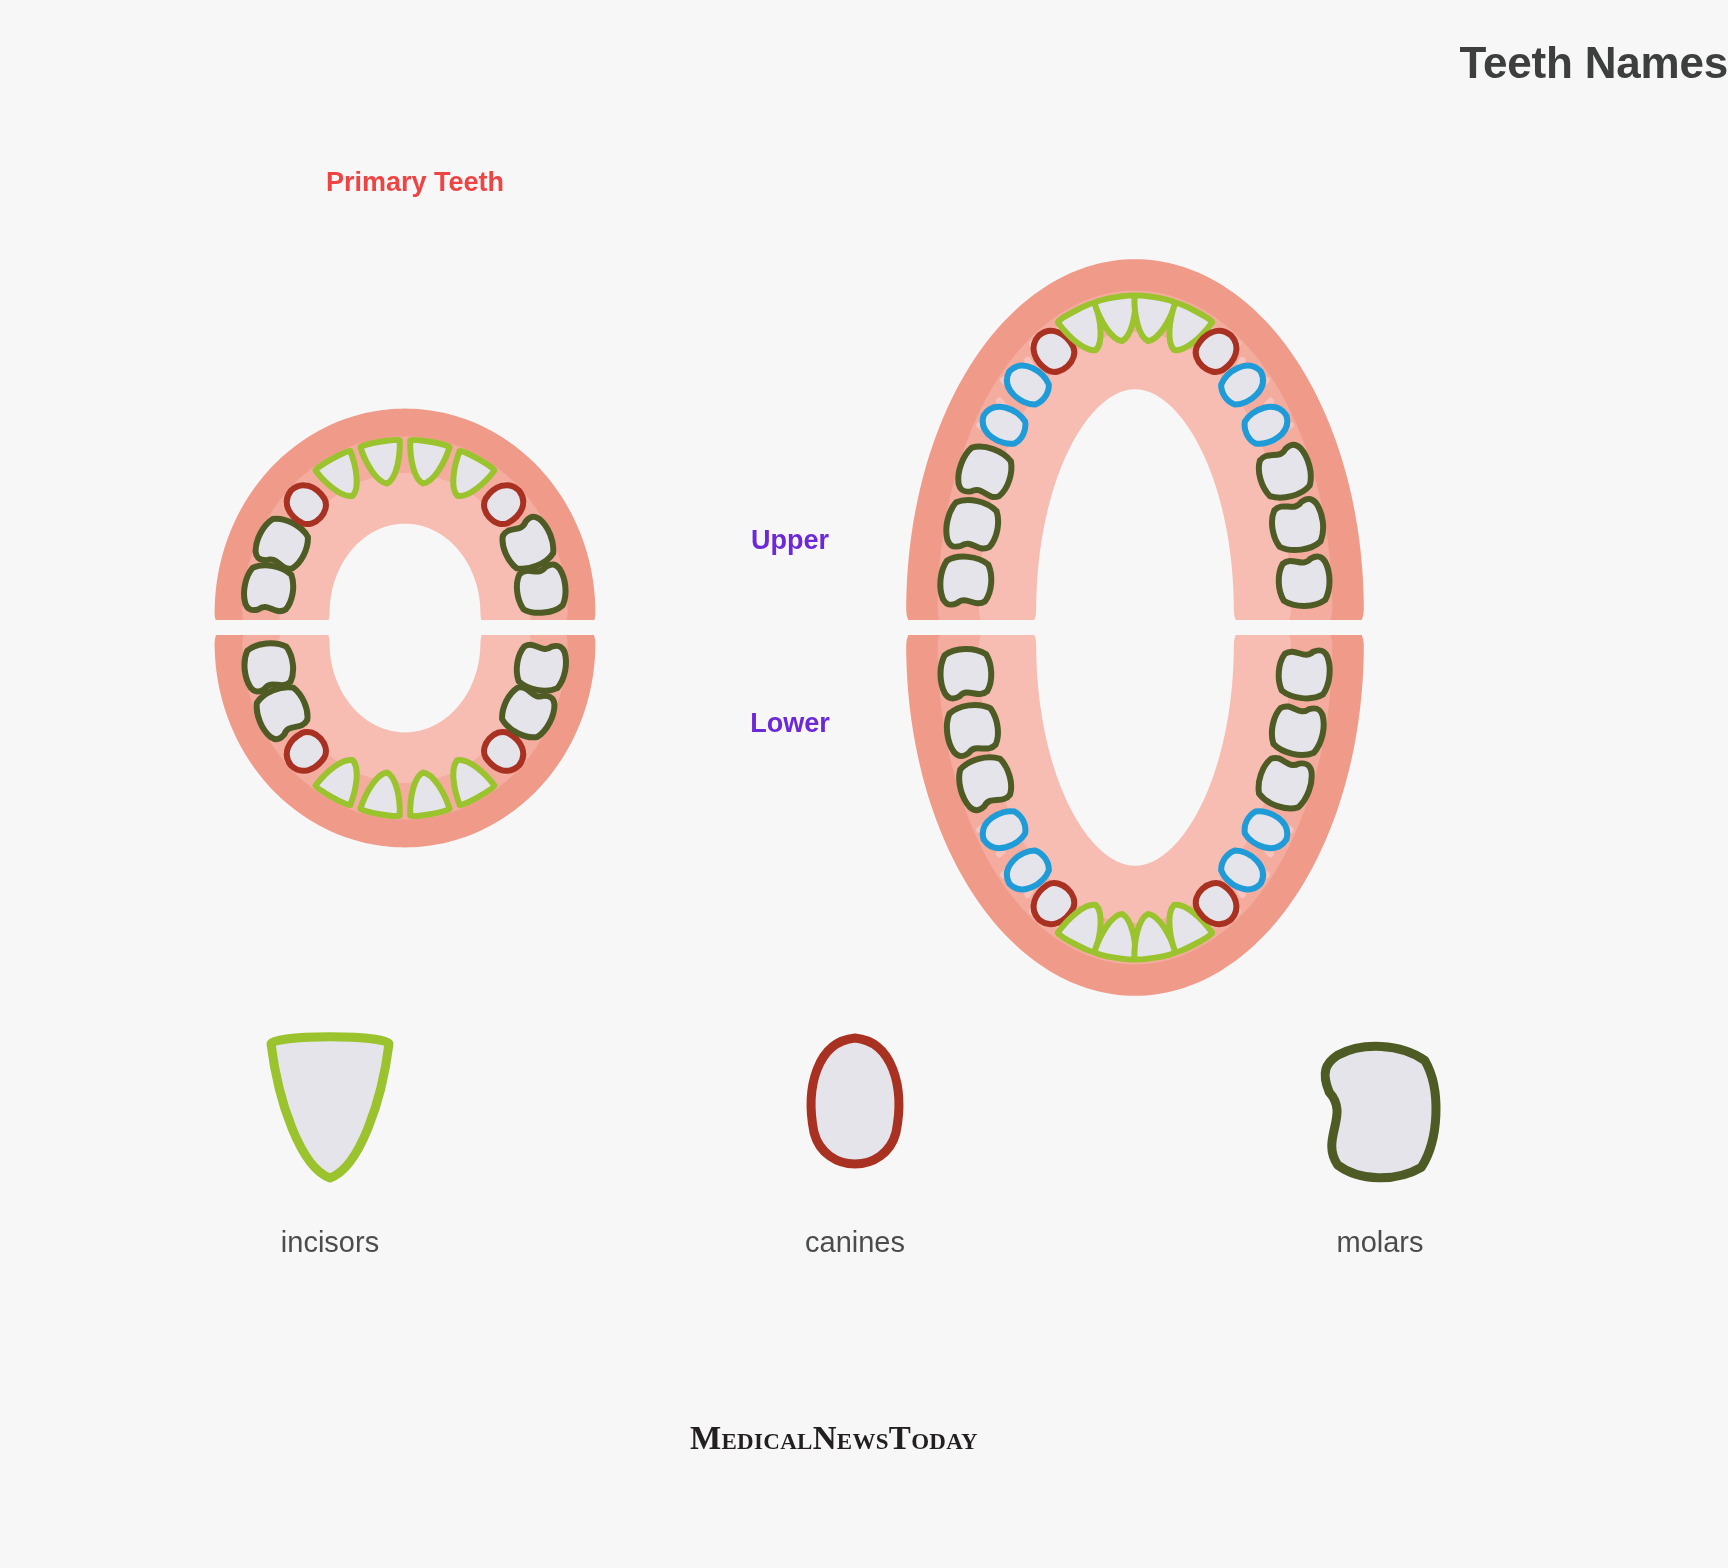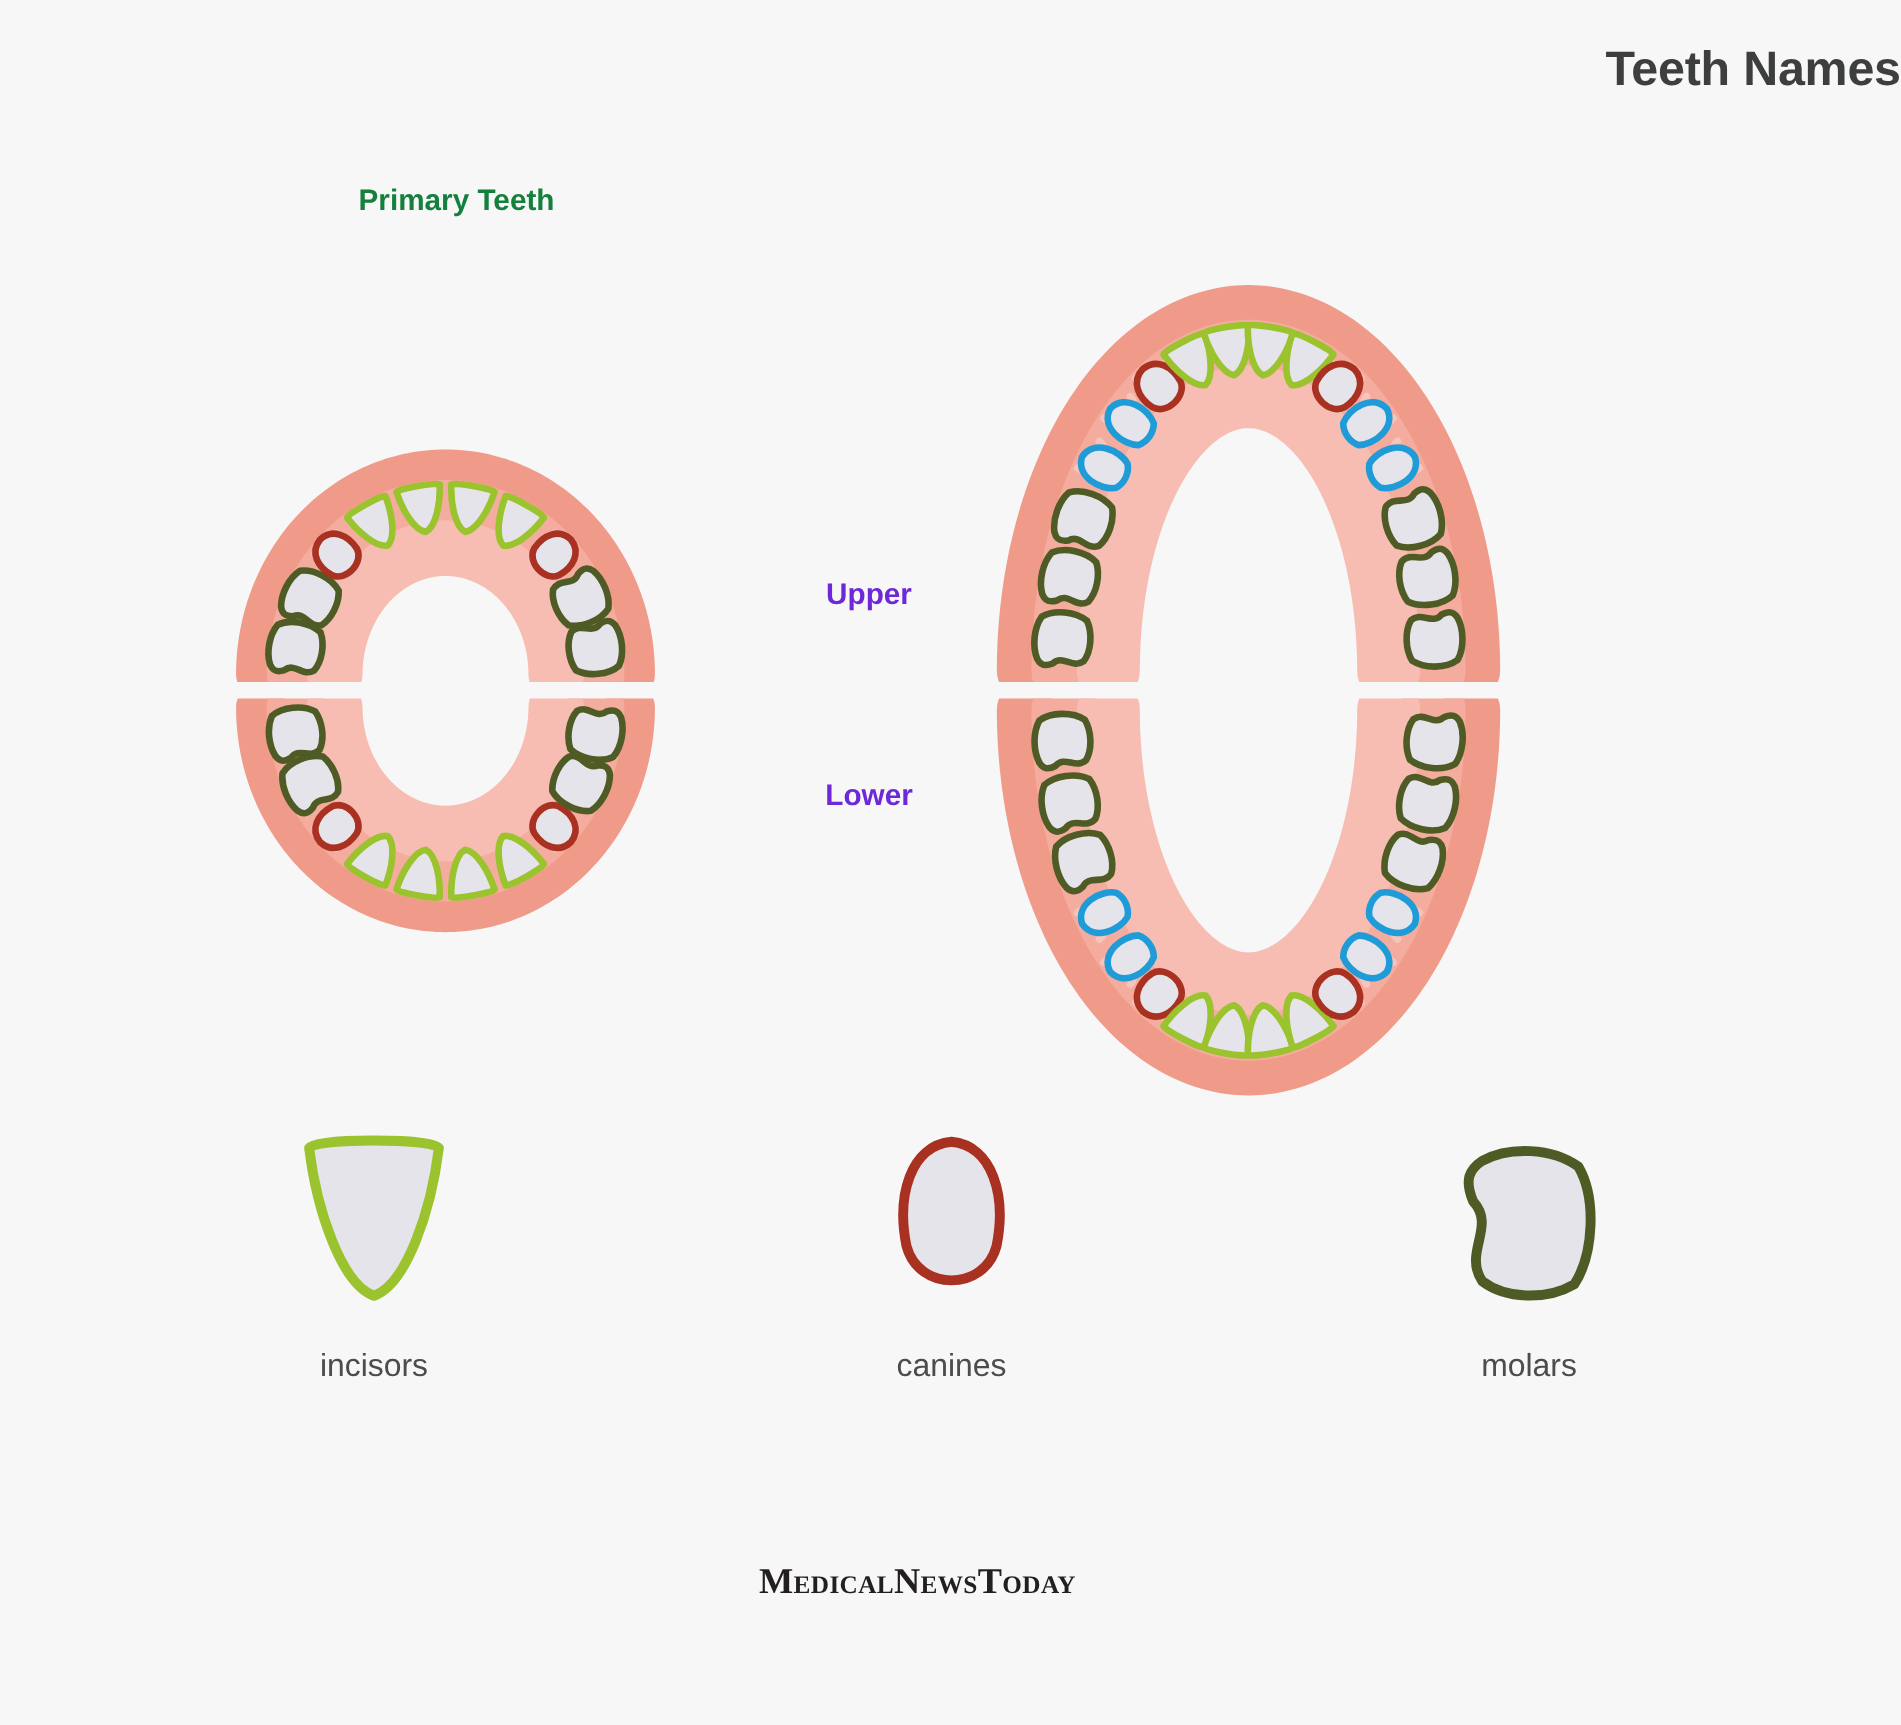--- a/index.html
+++ b/index.html
@@ -29,21 +29,21 @@
     text-align: right;
     font-size: 44px;
     font-weight: bold;
     letter-spacing: -0.2px;
     color: #3c3f3e;
   }
   .col-heading {
     position: absolute;
     font-size: 27px;
     font-weight: bold;
-    color: #15803d;
+    color: #ef4444;
     text-align: center;
   }
   .col-heading.primary { top: 167px; left: 235px; width: 360px; }
   .col-heading.secondary { top: 167px; left: 965px; width: 380px; }
 
   .row-label {
     position: absolute;
     font-size: 27px;
     font-weight: bold;
     color: #6d28d9;
@@ -56,21 +56,21 @@
 
   .arch-holder { position: absolute; }
   #primary-upper  { left: 210px;  top: 405px;  width: 390px; height: 215px; }
   #primary-lower  { left: 210px;  top: 635px;  width: 390px; height: 215px; }
   #secondary-upper{ left: 900px;  top: 250px;  width: 470px; height: 370px; }
   #secondary-lower{ left: 900px;  top: 635px;  width: 470px; height: 370px; }
 
   .legend {
     position: absolute;
     top: 1040px;
-    left: 190px;
+    left: 180px;
     width: 1350px;
     display: flex;
     justify-content: space-between;
   }
   .legend-item {
     width: 300px;
     display: flex;
     flex-direction: column;
     align-items: center;
   }

